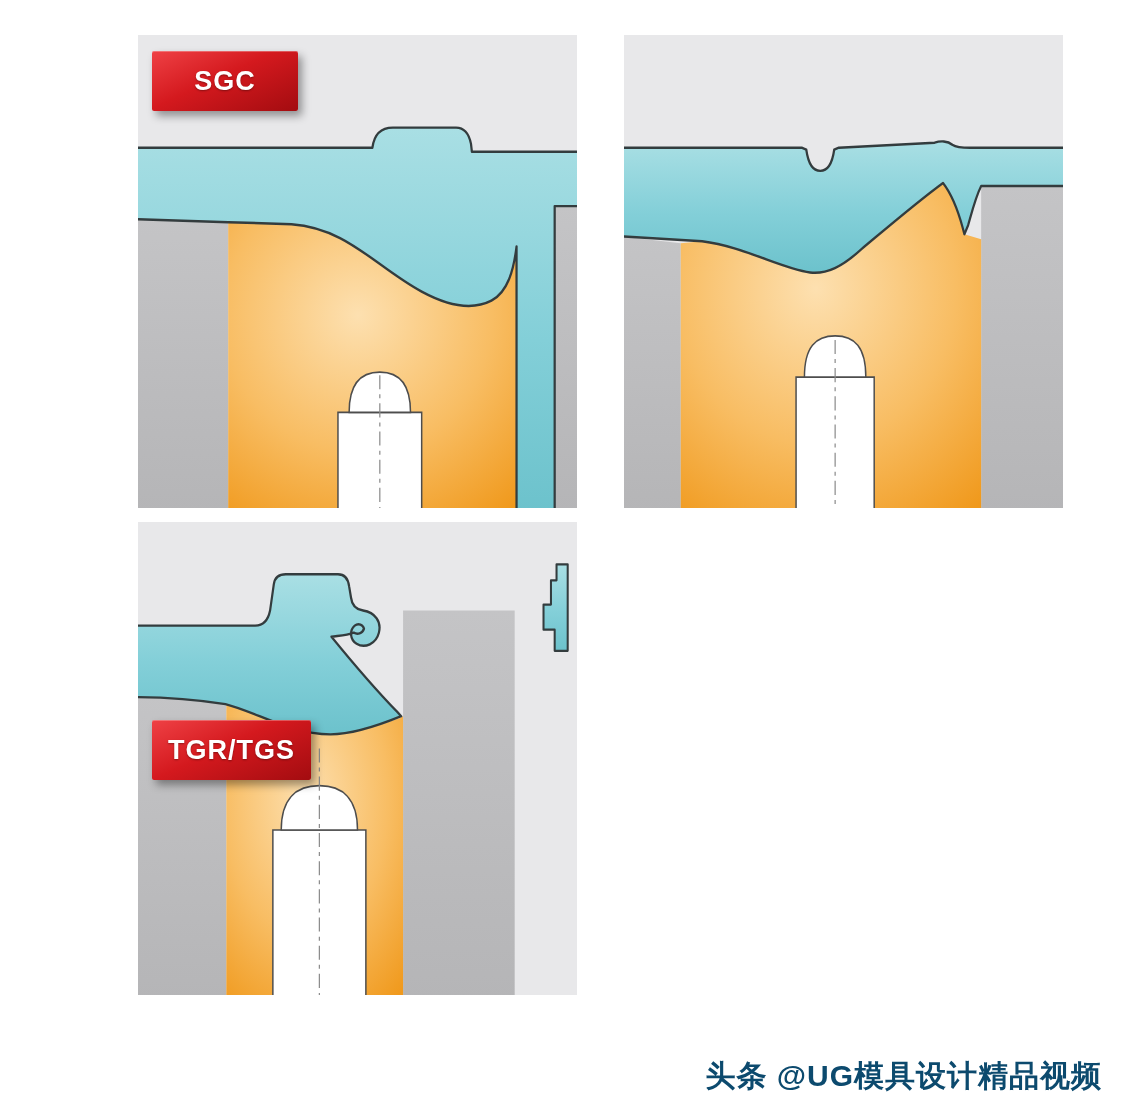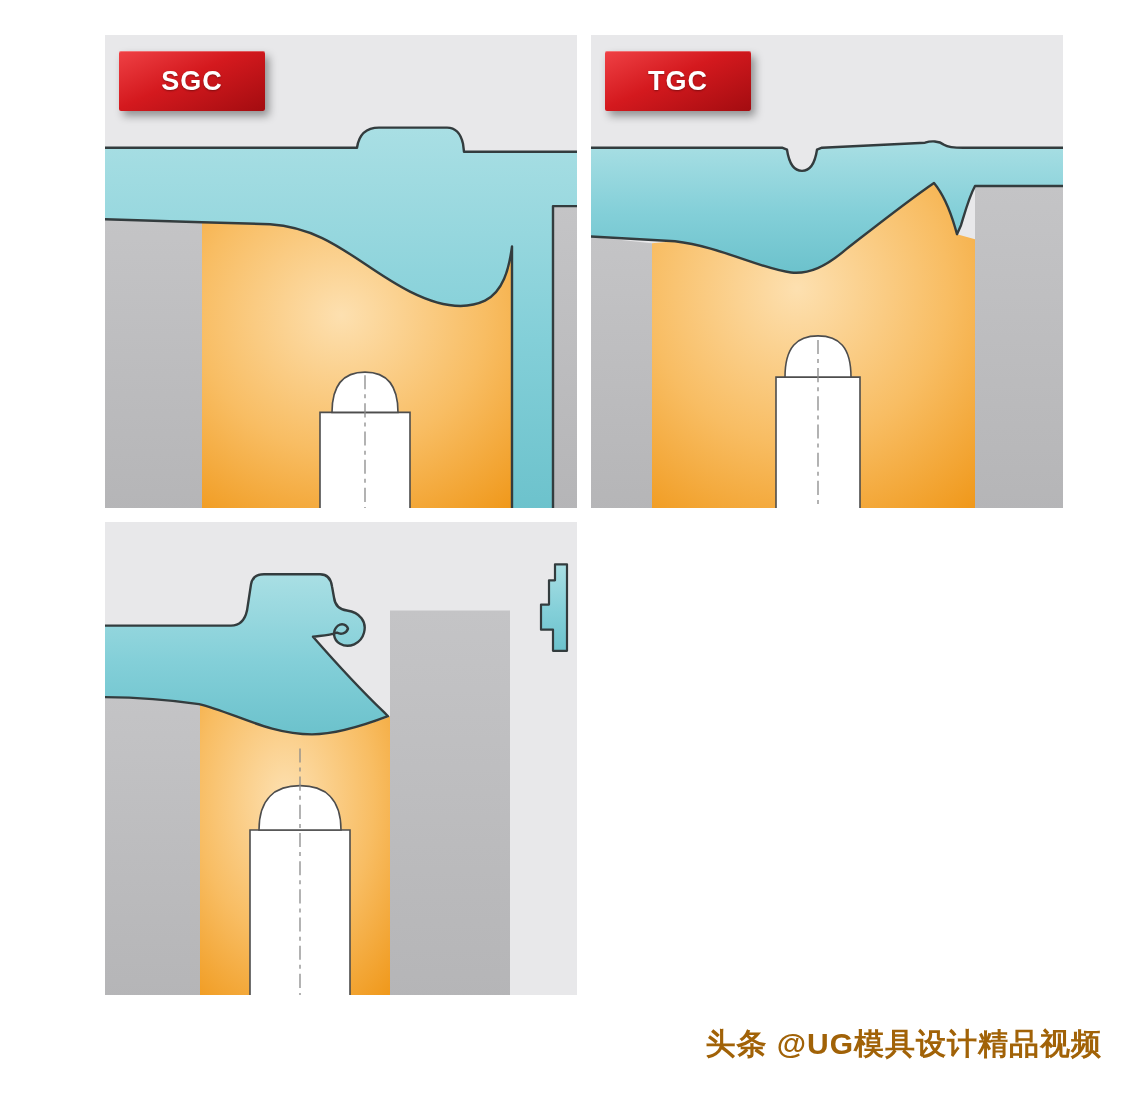--- a/index.html
+++ b/index.html
@@ -21,20 +21,21 @@
     display: grid;
     grid-template-columns: 1fr 1fr;
     grid-template-rows: 1fr 1fr;
     gap: 14px;
     background: #ffffff;
   }
   .panel {
     position: relative;
     overflow: hidden;
     background: #737373;
+    margin-left: 33px;
   }
   .panel svg {
     display: block;
     width: 100%;
     height: 100%;
   }
   .label {
     position: absolute;
     left: 14px;
     display: inline-flex;
@@ -50,24 +51,24 @@
     font-size: 27px;
     font-weight: bold;
     letter-spacing: 1px;
     text-shadow: 0 1px 2px rgba(0,0,0,0.35);
   }
   .label--top { top: 16px; }
   .label--low { top: 198px; }
   .watermark {
     position: absolute;
     right: 44px;
-    top: 1024px;
+    top: 1056px;
     font-size: 30px;
     font-weight: bold;
-    color: #a16207;
+    color: #0c4a6e;
     letter-spacing: 1px;
     white-space: nowrap;
   }
 </style>
 </head>
 <body>
 
 <div class="page">
 
   <svg width="0" height="0" style="position:absolute" aria-hidden="true">
@@ -109,35 +110,35 @@
       <svg viewBox="0 0 472 470" preserveAspectRatio="none">
         <rect x="0" y="0" width="472" height="470" fill="#e8e8ea"></rect>
         <path d="M-5,200 L61,207 L61,475 L-5,475 Z" fill="url(#grayGrad)"></path>
         <path d="M384,150 L477,150 L477,475 L384,475 Z" fill="url(#grayGrad)"></path>
         <path d="M61,207 L84,205 C128,210 169,232 200,236 C218,238 235,230 255,213 C286,189 315,166 343,147 C353,159 359,174 364,191 L366,198 L384,203 L384,475 L61,475 Z" fill="url(#orangeGrad)"></path>
         <path d="M185,340 L269,340 L269,475 L185,475 Z" fill="#ffffff" stroke="#4d4d4d" stroke-width="1.6"></path>
         <path d="M194,340 C194,310 206,299 227,299 C248,299 260,310 260,340 Z" fill="#ffffff" stroke="#4d4d4d" stroke-width="1.6"></path>
         <line x1="227" y1="303" x2="227" y2="472" stroke="#8a8a8a" stroke-width="1.3" stroke-dasharray="14 5 4 5"></line>
         <path d="M-5,112 L191,112 L196,114 C198,127 203,135 211,135 C219,135 224,127 226,114 L231,112 L334,107 C340,105 348,105 353,109 C358,112 365,112 372,112 L477,112 L477,150 L384,150 C378,161 374,176 370,189 L366,198 L364,191 C359,174 353,159 343,147 C315,166 286,189 255,213 C235,230 218,238 200,236 C169,232 128,210 84,205 L-5,200 Z" fill="url(#tealGrad)" stroke="#333c3e" stroke-width="2.4" stroke-linejoin="round"></path>
       </svg>
-      <div class="label label--top">TGC</div>
     </section>
 
     <section class="panel">
       <svg viewBox="0 0 472 470" preserveAspectRatio="none">
         <rect x="0" y="0" width="472" height="470" fill="#e8e8ea"></rect>
         <path d="M-5,172 L95,180 L95,475 L-5,475 Z" fill="url(#grayGrad)"></path>
         <path d="M285,88 L405,88 L405,475 L285,475 Z" fill="url(#grayGrad)"></path>
         <path d="M95,181 C128,189 164,211 207,211 C229,211 254,204 281,195 L285,193 L285,475 L95,475 Z" fill="url(#orangeGrad)"></path>
         <path d="M145,306 L245,306 L245,475 L145,475 Z" fill="#ffffff" stroke="#4d4d4d" stroke-width="1.6"></path>
         <path d="M154,306 C154,274 171,262 195,262 C219,262 236,274 236,306 Z" fill="#ffffff" stroke="#4d4d4d" stroke-width="1.6"></path>
         <line x1="195" y1="225" x2="195" y2="472" stroke="#8a8a8a" stroke-width="1.3" stroke-dasharray="14 5 4 5"></line>
         <path d="M-5,103 L126,103 C136,103 140,97 142,88 L146,62 C147,55 152,52 159,52 L215,52 C223,52 226,57 227,64 L229,75 C230,83 235,87 242,88 C255,90 262,99 259,110 C256,121 244,126 235,121 C228,117 227,108 233,103 C237,100 242,102 243,106 C241,111 236,112 232,110 C224,113 215,113 208,114 C230,139 257,168 279,189 L283,193 C254,204 229,211 207,211 C164,211 128,189 94,181 C60,176 26,174 -5,174 Z" fill="url(#tealGrad)" stroke="#333c3e" stroke-width="2.4" stroke-linejoin="round"></path>
         <path d="M462,42 L462,128 L448,128 L448,107 L436,107 L436,82 L444,82 L444,58 L450,58 L450,42 Z" fill="url(#tealGrad)" stroke="#333c3e" stroke-width="2.2" stroke-linejoin="round"></path>
       </svg>
+      <div class="label label--low">TGR/TGS</div>
     </section>
 
 
   </div>
 
   <div class="watermark">头条 @UG模具设计精品视频</div>
 
 </div>
 
 </body></html>

